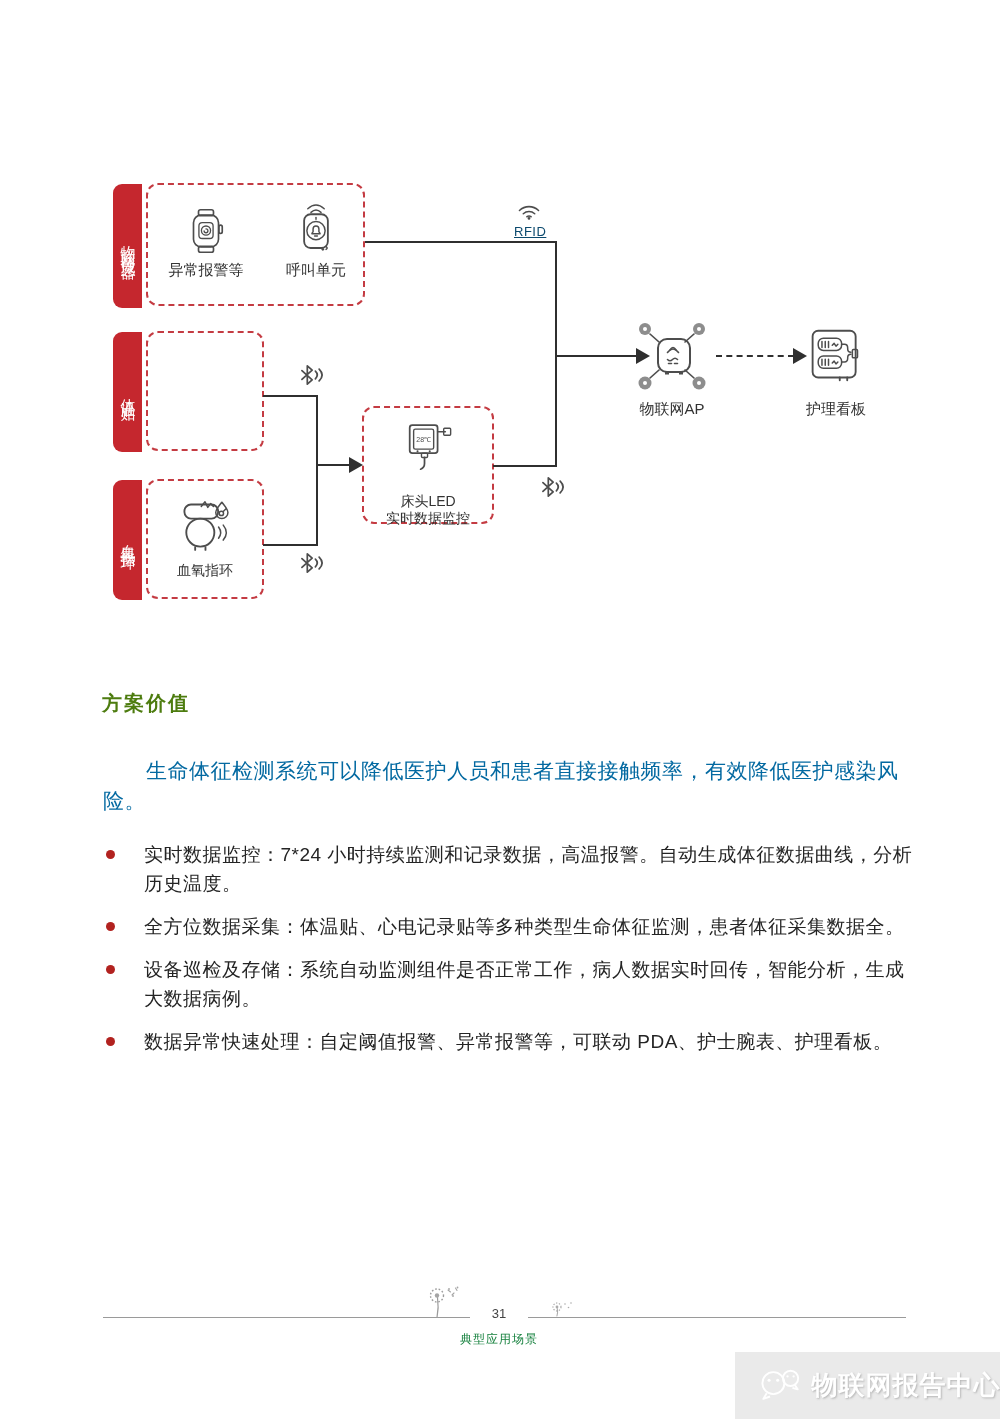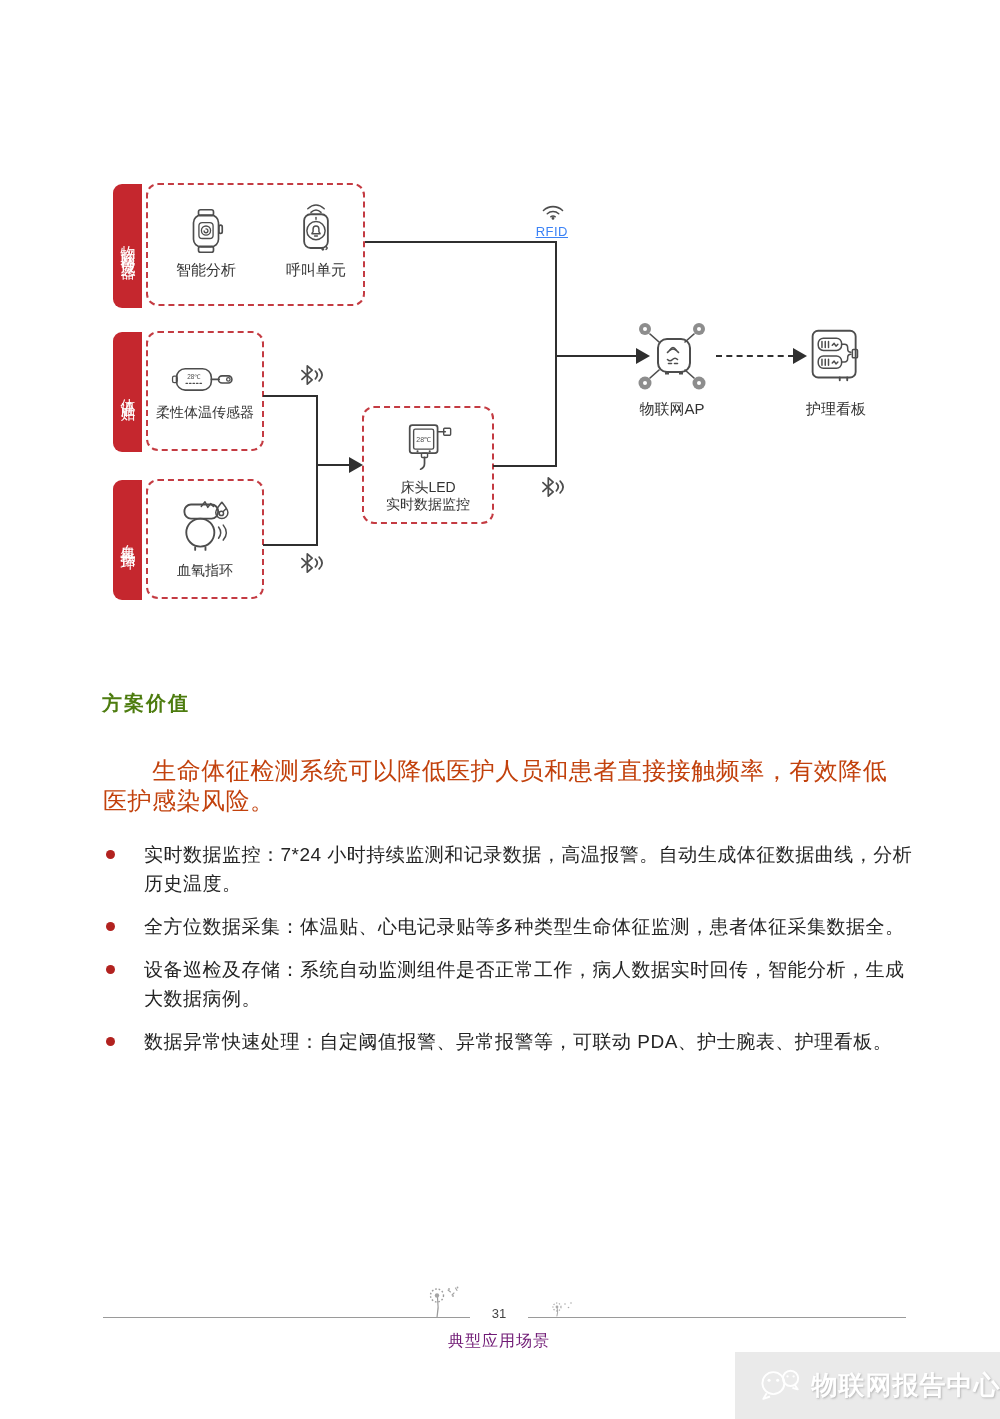--- a/index.html
+++ b/index.html
@@ -27,23 +27,23 @@
   .fig-item { position:absolute; text-align:center; color:#333; }
   .fig-item svg { display:block; margin:0 auto; }
   .fig-label { margin-top:6px; font-size:15px; color:#333; white-space:nowrap; }
   .fig-label.small { font-size:14px; }
 
   .it-watch  { left:167px; top:207px; width:78px; }
   .it-call   { left:277px; top:199px; width:78px; }
   .it-temp   { left:151px; top:360px; width:108px; }
   .it-ring   { left:151px; top:498px; width:108px; }
   .it-relay  { left:366px; top:420px; width:124px; }
-  .relay-cap { margin-top:5px; font-size:14px; line-height:17px; color:#333; white-space:nowrap; }
-
-  .rfid { position:absolute; left:514px; top:199px; width:54px; text-align:right; color:#3b82f6;text-decoration:underline; }
+  .relay-cap { margin-top:19px; font-size:14px; line-height:17px; color:#333; white-space:nowrap; }
+
+  .rfid { position:absolute; left:514px; top:199px; width:54px; text-align:left; color:#0c4a6e;text-decoration:underline; }
   .rfid .cap { font-size:13px; letter-spacing:.5px; margin-top:0; }
   .bt { position:absolute; width:28px; }
   .bt1 { left:296px; top:363px; }
   .bt2 { left:296px; top:551px; }
   .bt3 { left:537px; top:475px; }
 
   .ap-wrap  { position:absolute; left:632px; top:317px; width:80px; }
   .kb-wrap  { position:absolute; left:806px; top:327px; width:60px; }
   .node-label { position:absolute; text-align:center; font-size:15px; color:#333; white-space:nowrap; }
   .ap-label { left:620px; top:400px; width:104px; }
@@ -60,36 +60,36 @@
   .ln-led{ left:316px; top:464px; width:34px; height:2px; }
   .arr { position:absolute; width:0; height:0; border-top:8px solid transparent; border-bottom:8px solid transparent; }
   .arr-ap  { left:636px; top:348px; border-left:14px solid #2f2f2f; }
   .arr-led { left:349px; top:457px; border-left:14px solid #2f2f2f; }
   .dash-arrow { position:absolute; left:716px; top:355px; width:78px; border-top:2px dashed #2f2f2f; }
   .arr-kb  { left:793px; top:348px; border-left:14px solid #2f2f2f; }
 
   
   .sec-heading { position:absolute; left:102px; top:690px; font-size:20px; font-weight:700;
                  color:#4d7c0f; letter-spacing:2px; }
-  .intro { position:absolute; left:103px; top:756px; width:806px; font-size:24px;
-           line-height:30px; color:#c2410c; text-indent:2.05em; letter-spacing:.5px; }
+  .intro { position:absolute; left:103px; top:756px; width:806px; font-size:21px;
+           line-height:30px; color:#0369a1; text-indent:2.05em; letter-spacing:.5px; }
   .values { position:absolute; left:103px; top:840px; width:812px; list-style:none; }
   .values li { position:relative; padding-left:41px; margin-bottom:14px; font-size:19px;
                line-height:29px; color:#242424; letter-spacing:.5px; }
   .values li::before { content:""; position:absolute; left:3px; top:10px; width:9px; height:9px;
                border-radius:50%; background:#b2221f; }
 
   
   .foot-line { position:absolute; top:1317px; height:1px; background:#9a9a9a; }
   .fl-left  { left:103px; width:367px; }
   .fl-right { left:528px; width:378px; }
   .page-num { position:absolute; left:469px; top:1306px; width:60px; text-align:center;
               font-size:13px; color:#444; }
   .foot-cap { position:absolute; left:429px; top:1331px; width:140px; text-align:center;
-              font-size:16px; color:#701a75; letter-spacing:1px; }
+              font-size:12px; color:#15803d; letter-spacing:1px; }
   .dand1 { position:absolute; left:422px; top:1284px; }
   .dand2 { position:absolute; left:550px; top:1300px; }
 
   
   .watermark { position:absolute; left:735px; top:1352px; width:287px; height:67px;
                background:#eaeaea; display:flex; align-items:center; justify-content:center; gap:7px; }
   .wm-text { color:#ffffff; font-size:26px; font-weight:700; letter-spacing:1px;
              text-shadow:1px 1px 2px rgba(120,120,120,.45); white-space:nowrap; }
 
   svg .st { fill:none; stroke:#4d4d4d; stroke-width:2; stroke-linecap:round; stroke-linejoin:round; }
@@ -115,50 +115,38 @@
   <div class="fig-item it-watch">
     <svg width="40" height="48" viewBox="0 0 48 56">
       <rect class="st" x="15" y="2.5" width="18" height="7" rx="2.5"></rect>
       <rect class="st" x="15" y="46.5" width="18" height="7" rx="2.5"></rect>
       <rect class="st" x="9" y="9" width="30" height="38" rx="9"></rect>
       <rect class="st" x="39.5" y="21" width="4" height="10" rx="2"></rect>
       <rect class="stt" x="15.5" y="18" width="17" height="19" rx="4"></rect>
       <circle class="stt" cx="24" cy="27.5" r="5.5"></circle>
       <path class="stt" d="M24 25.5 a2.3 2.3 0 1 1 -2.3 2.3"></path>
     </svg>
-    <div class="fig-label">智能分析</div>
+    <div class="fig-label">异常报警等</div>
   </div>
 
   <div class="fig-item it-call">
     <svg width="42" height="56" viewBox="0 0 46 58">
       <path class="stt" d="M14 9 q9 -8 18 0"></path>
       <path class="stt" d="M17.5 13 q5.5 -5 11 0"></path>
       <rect class="st" x="10" y="15" width="26" height="37" rx="7"></rect>
       <line class="stt" x1="23" y1="18.5" x2="23" y2="20.5"></line>
       <circle class="stt" cx="23" cy="33" r="10"></circle>
       <path class="stt" d="M18.5 36.5 c0-1.2 .8-1.8 1.3-2.3 v-3 c0-2 1.4-3.4 3.2-3.4 s3.2 1.4 3.2 3.4 v3 c.5 .5 1.3 1.1 1.3 2.3 z"></path>
       <line class="stt" x1="21.5" y1="38.8" x2="24.5" y2="38.8"></line>
       <circle class="fl" cx="30.5" cy="53.5" r="1.4"></circle>
       <path class="stt" d="M34 50.5 q2.5 1.5 0 3"></path>
     </svg>
     <div class="fig-label">呼叫单元</div>
   </div>
 
-  <div class="fig-item it-temp">
-    <svg width="80" height="38" viewBox="0 0 86 48">
-      <rect class="st" x="7" y="11" width="44" height="27" rx="11"></rect>
-      <rect class="stt" x="2" y="20.5" width="6" height="8" rx="2"></rect>
-      <text x="29" y="24" font-size="8" text-anchor="middle">28℃</text>
-      <line class="stt" x1="19" y1="29.5" x2="39" y2="29.5" stroke-dasharray="2 2.4"></line>
-      <line class="st" x1="51" y1="24.5" x2="61" y2="24.5"></line>
-      <rect class="st" x="60" y="20" width="17" height="9" rx="4.5"></rect>
-      <circle class="stt" cx="72.5" cy="24.5" r="2.2"></circle>
-    </svg>
-    <div class="fig-label small">柔性体温传感器</div>
-  </div>
 
   <div class="fig-item it-ring">
     <svg width="62" height="58" viewBox="0 0 60 62">
       <polyline class="stt" points="26,9 30,4 33,10 36,6 39,9"></polyline>
       <path class="stt" d="M48 4.5 c3.5 4.5 6.5 7.5 6.5 11 a6.5 6.5 0 0 1 -13 0 c0 -3.5 3 -6.5 6.5 -11 z"></path>
       <circle class="stt" cx="47.5" cy="16.5" r="2.3"></circle>
       <line class="stt" x1="49.5" y1="14.5" x2="52.5" y2="11.5"></line>
       <rect class="st" x="8" y="7" width="36" height="15" rx="7"></rect>
       <circle class="st" cx="25" cy="37" r="15"></circle>
       <path class="st" d="M19.5 52.7 v2.8 M30.5 52.7 v2.8"></path>

